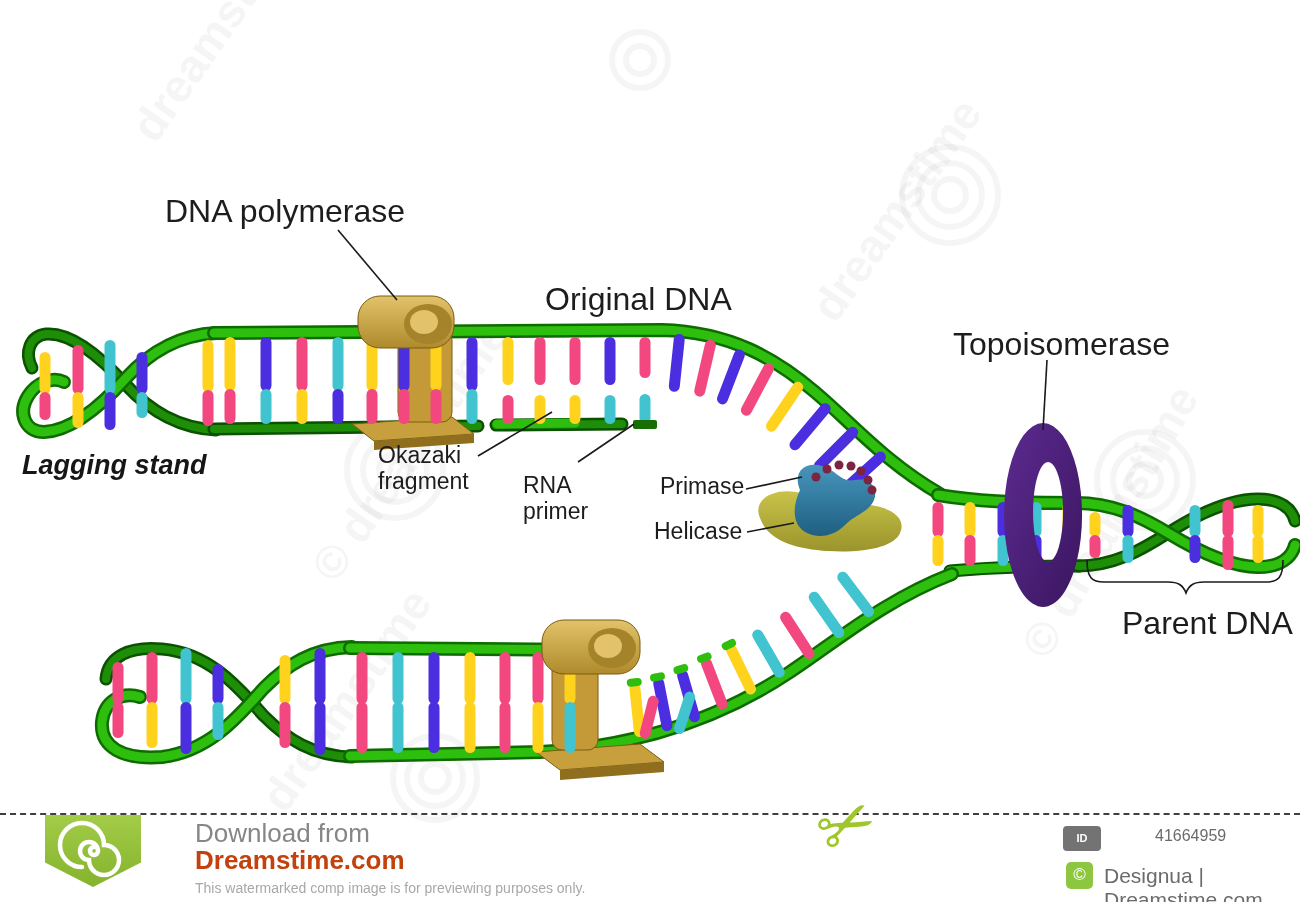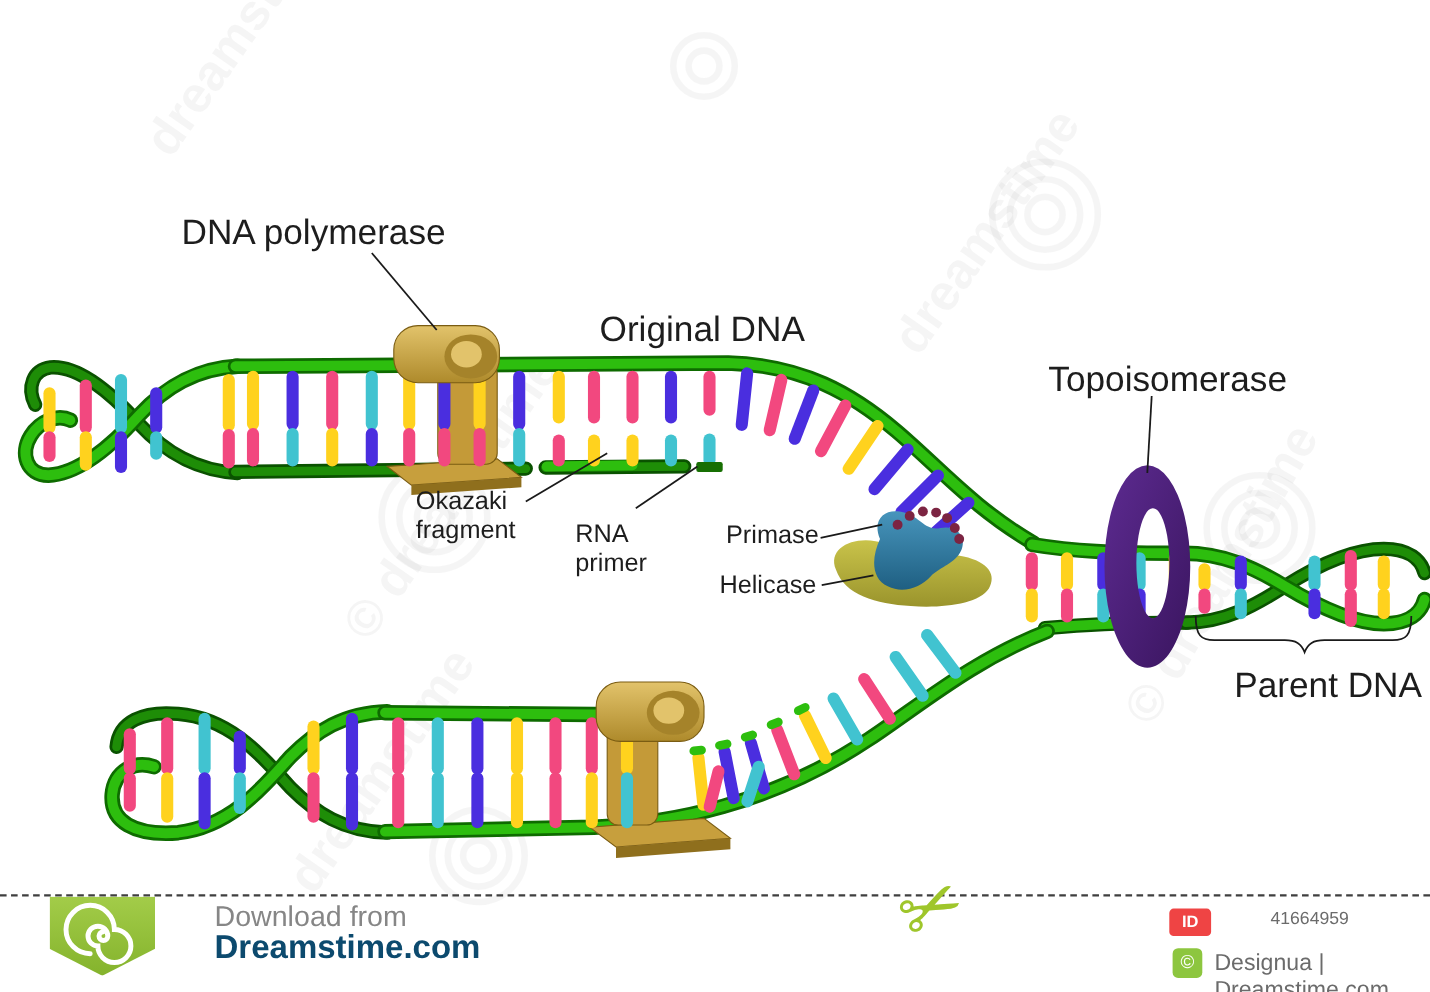--- a/index.html
+++ b/index.html
@@ -20,24 +20,24 @@
   .sdi{stroke:#1E8D07;stroke-width:8;fill:none;stroke-linecap:round;}
   .ann{stroke:#1a1a1a;stroke-width:1.6;fill:none;}
   
   .footer-line{position:absolute;left:0;top:813px;width:1300px;border-top:2px dashed #3f3f3f;}
   .scissors{position:absolute;left:818px;top:786px;font-size:68px;color:#9FC62B;
             transform:rotate(-26deg);}
   .badge{position:absolute;left:45px;top:815px;width:96px;height:72px;
          background:linear-gradient(180deg,#a3cc49,#84b32c);
          clip-path:polygon(0 0,100% 0,100% 66%,50% 100%,0 66%);}
   .dl1{position:absolute;left:195px;top:818px;font-size:26px;color:#868686;}
-  .dl2{position:absolute;left:195px;top:845px;font-size:30px;font-weight:bold;color:#0c4a6e;}
+  .dl2{position:absolute;left:195px;top:845px;font-size:26px;font-weight:bold;color:#c2410c;}
   .dl3{position:absolute;left:195px;top:880px;font-size:14px;color:#a8a8a8;}
   .idbadge{position:absolute;left:1063px;top:826px;width:38px;height:25px;border-radius:4px;
-           background:#ef4444;color:#fff;font-weight:bold;font-size:15px;text-align:center;line-height:25px;}
+           background:#737373;color:#fff;font-weight:bold;font-size:11px;text-align:center;line-height:25px;}
   .idnum{position:absolute;left:1155px;top:827px;font-size:16px;color:#6b6b6b;}
   .cbadge{position:absolute;left:1066px;top:862px;width:27px;height:27px;border-radius:5px;
           background:#8dc63f;color:#fff;font-size:17px;text-align:center;line-height:26px;}
   .credit{position:absolute;left:1104px;top:864px;font-size:21px;color:#6b6b6b;}
 </style>
 </head>
 <body>
 
 <div class="stage">
 
@@ -324,32 +324,34 @@
       <path class="ann" d="M746,489 L802,477"></path>
       <path class="ann" d="M747,532 L794,523"></path>
       <path class="ann" d="M1047,360 L1043,430"></path>
       <path class="ann" d="M1087,560 C1087,578 1092,582 1104,582 L1168,582 C1178,582 1183,585 1186,593 C1189,585 1194,582 1204,582 L1266,582 C1278,582 1283,578 1283,560"></path>
     </g>
   </svg>
 
   <div class="lbl big" style="left:165px;top:198px;">DNA polymerase</div>
   <div class="lbl big" style="left:545px;top:286px;">Original DNA</div>
   <div class="lbl big" style="left:953px;top:331px;">Topoisomerase</div>
+  <div class="lbl strand" style="left:22px;top:452px;">Lagging stand</div>
   <div class="lbl" style="left:378px;top:442px;width:110px;">Okazaki fragment</div>
   <div class="lbl" style="left:523px;top:472px;width:80px;">RNA primer</div>
   <div class="lbl" style="left:660px;top:473px;">Primase</div>
   <div class="lbl" style="left:654px;top:518px;">Helicase</div>
   <div class="lbl big" style="left:1122px;top:610px;text-align:right;">Parent DNA</div>
 
   <div class="footer-line"></div>
   <span class="scissors">✂</span>
   <div class="badge">
     <svg width="96" height="72">
       <path d="M49,32 a4,4 0 1 0 4,4 a9,9 0 1 0 -9,9 a15,15 0 1 0 15,-15 a22,22 0 1 0 -22,22" stroke="#ffffff" stroke-width="4.5" fill="none" stroke-linecap="round"></path>
     </svg>
   </div>
   <div class="dl1">Download from</div>
   <div class="dl2">Dreamstime.com</div>
+  <div class="dl3">This watermarked comp image is for previewing purposes only.</div>
   <div class="idbadge">ID</div>
   <div class="idnum">41664959</div>
   <div class="cbadge">©</div>
   <div class="credit">Designua | Dreamstime.com</div>
 </div>
 
 </body></html>

